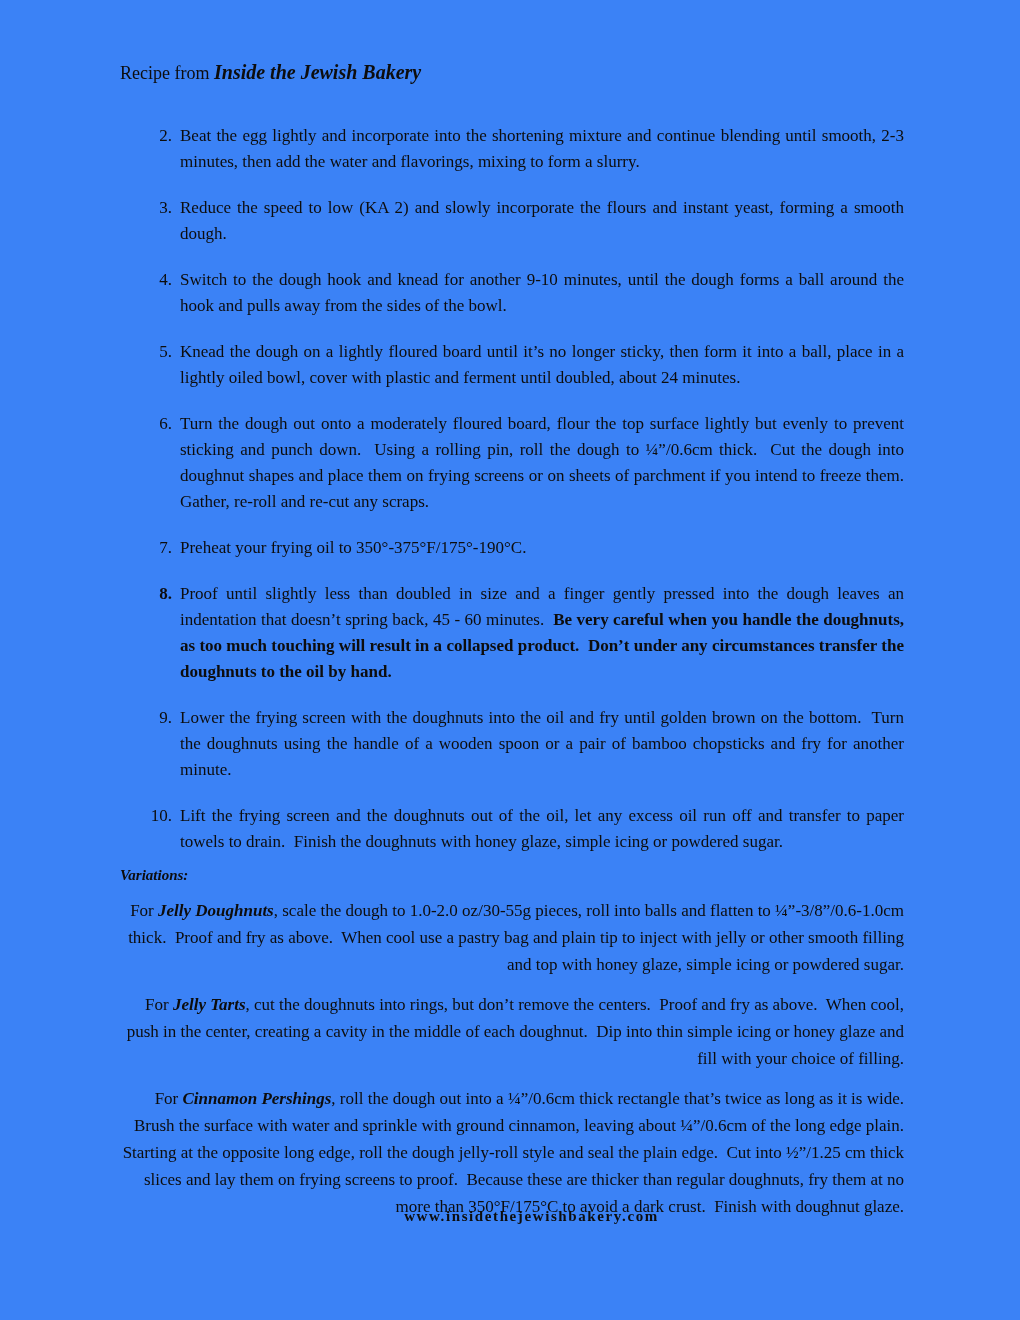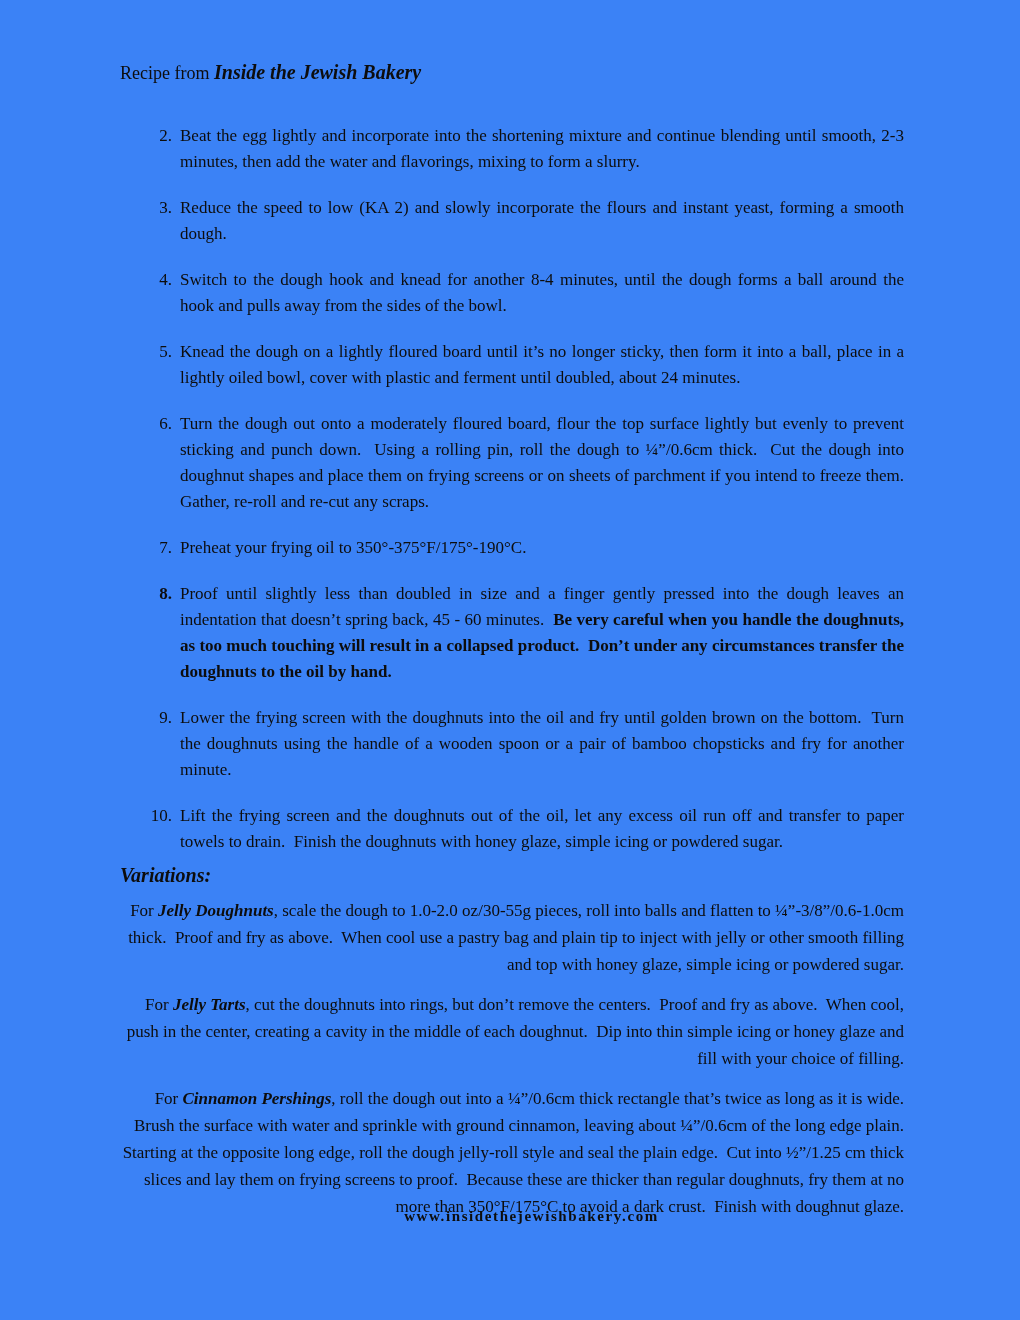--- a/index.html
+++ b/index.html
@@ -26,21 +26,21 @@
   }
   .step-text {
     font-size: 17px; line-height: 26px;
     text-align: justify; white-space: pre-wrap; margin-top: 20px;
   }
   .bold { font-weight: bold; }
 
   .variations { margin-top: 0; }
   .var-heading {
     font-weight: bold; font-style: italic;
-    font-size: 20px; line-height: 26px; margin-bottom: 9px;
+    font-size: 15px; line-height: 26px; margin-bottom: 9px;
   }
   .var-para {
     font-size: 17px; line-height: 27px; margin-bottom: 13px;
     white-space: pre-wrap; text-align: right;
   }
   .var-name { font-weight: bold; font-style: italic; }
 
   .doc-footer {
     position: absolute; left: 0; top: 1206px; width: 1020px;
     text-align: center; font-weight: bold; font-size: 15px;
@@ -59,21 +59,21 @@
       <li class="step">
         <span class="step-num">2.</span>
         <p class="step-text"><span>Beat the egg lightly and incorporate into the shortening mixture and continue blending until smooth, 2-3 minutes, then add the water and flavorings, mixing to form a slurry.</span><span class="bold"></span></p>
       </li>
       <li class="step">
         <span class="step-num">3.</span>
         <p class="step-text"><span>Reduce the speed to low (KA 2) and slowly incorporate the flours and instant yeast, forming a smooth dough.</span><span class="bold"></span></p>
       </li>
       <li class="step">
         <span class="step-num">4.</span>
-        <p class="step-text"><span>Switch to the dough hook and knead for another 8-4 minutes, until the dough forms a ball around the hook and pulls away from the sides of the bowl.</span><span class="bold"></span></p>
+        <p class="step-text"><span>Switch to the dough hook and knead for another 9-10 minutes, until the dough forms a ball around the hook and pulls away from the sides of the bowl.</span><span class="bold"></span></p>
       </li>
       <li class="step">
         <span class="step-num">5.</span>
         <p class="step-text"><span>Knead the dough on a lightly floured board until it’s no longer sticky, then form it into a ball, place in a lightly oiled bowl, cover with plastic and ferment until doubled, about 24 minutes.</span><span class="bold"></span></p>
       </li>
       <li class="step">
         <span class="step-num">6.</span>
         <p class="step-text"><span>Turn the dough out onto a moderately floured board, flour the top surface lightly but evenly to prevent sticking and punch down.  Using a rolling pin, roll the dough to ¼”/0.6cm thick.  Cut the dough into doughnut shapes and place them on frying screens or on sheets of parchment if you intend to freeze them.  Gather, re-roll and re-cut any scraps.</span><span class="bold"></span></p>
       </li>
       <li class="step">

